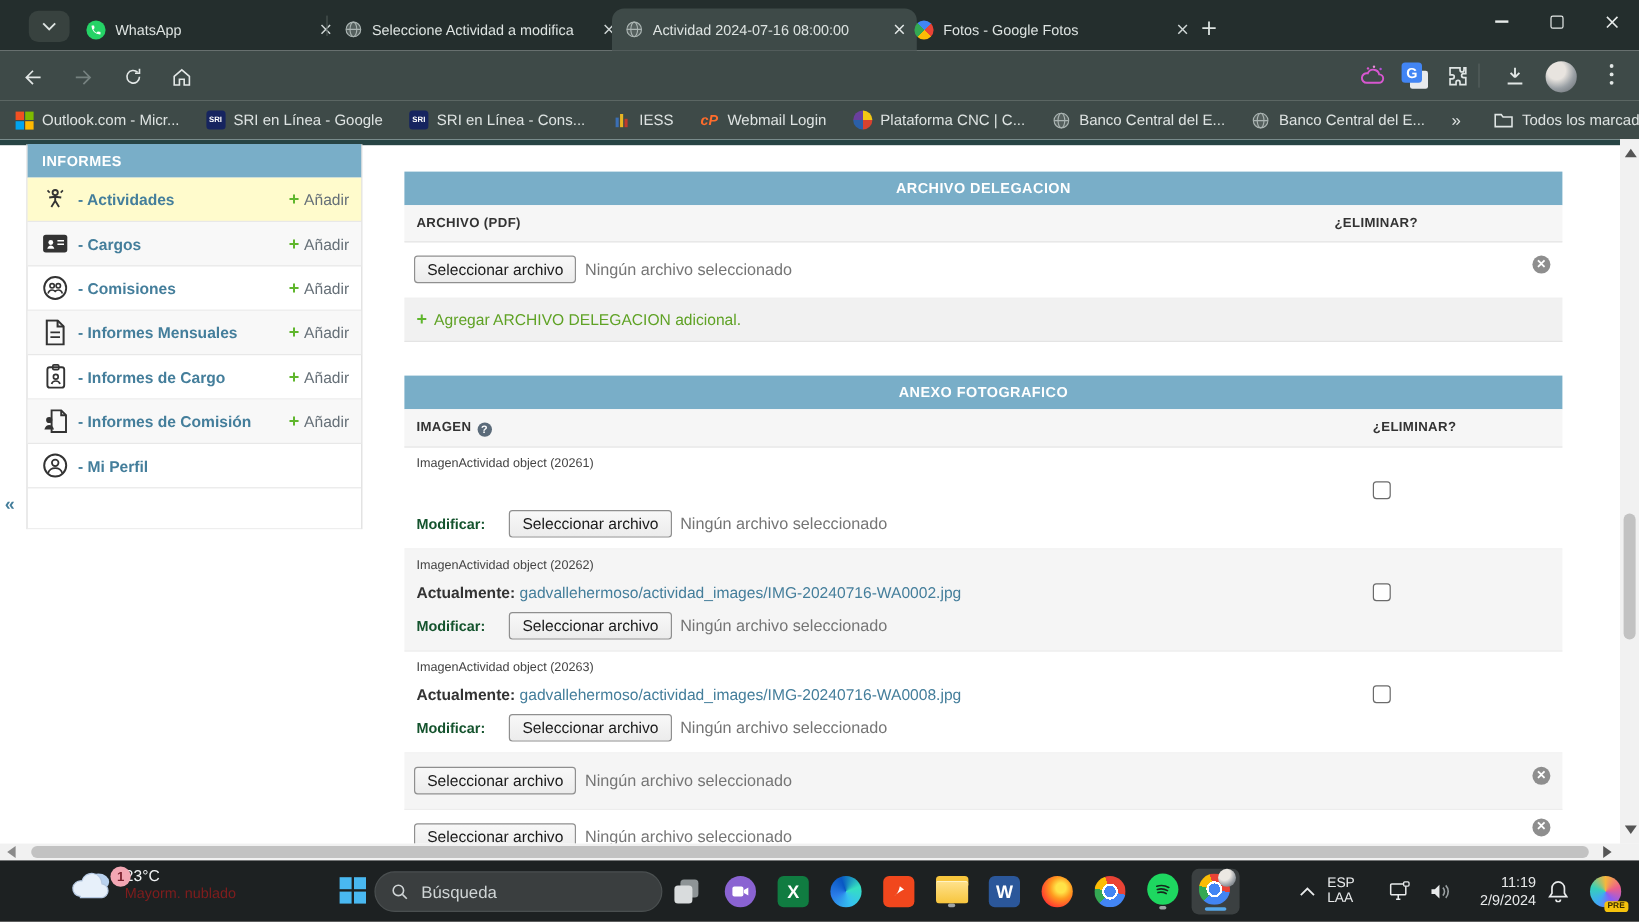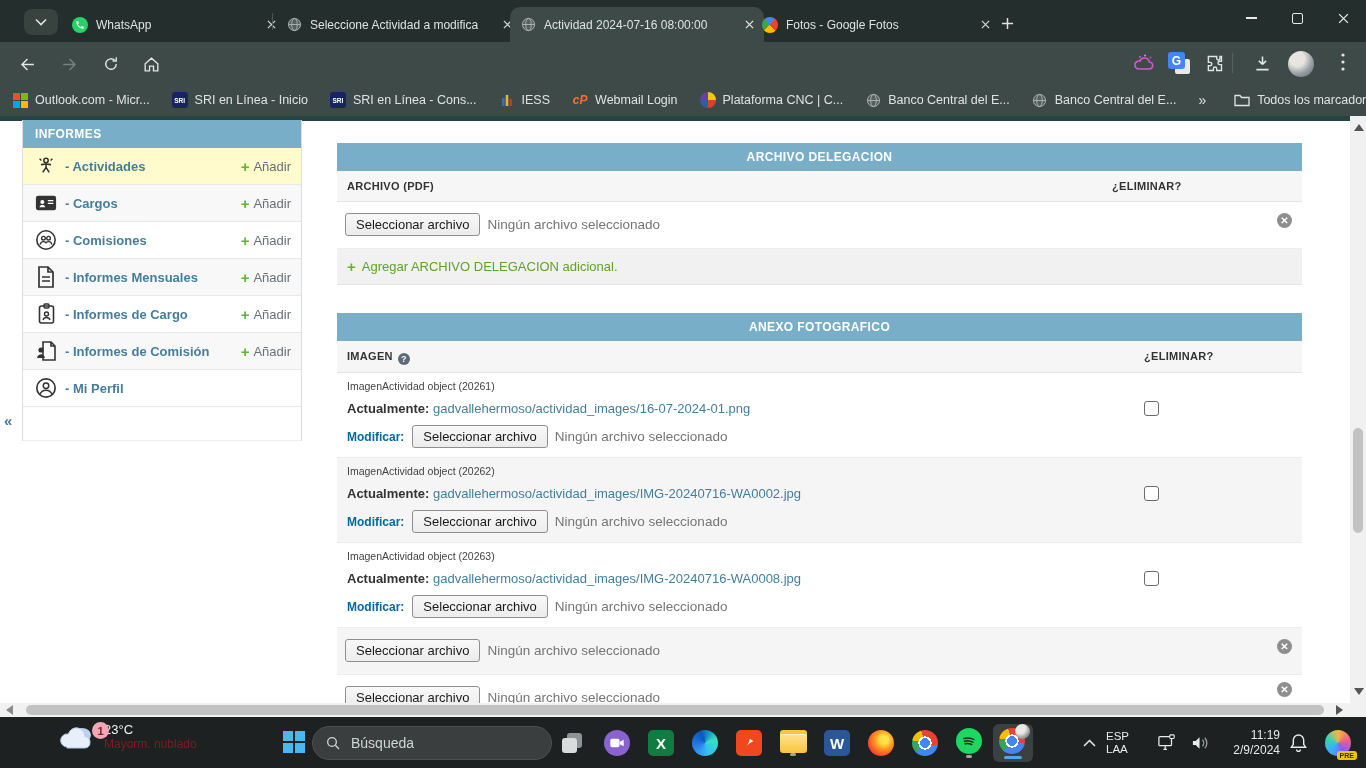--- a/index.html
+++ b/index.html
@@ -59,21 +59,21 @@
   .nofile{font-size:13.5px;color:#757575;margin-left:7px;}
   .delx{position:absolute;width:15px;height:15px;border-radius:50%;background:#8e8e8e;color:#fff;
         font-size:10px;font-weight:bold;display:flex;align-items:center;justify-content:center;line-height:1;}
   .addrow{background:#f1f1f1;border-bottom:1px solid #e4e4e4;padding:10px 10px;display:flex;align-items:center;gap:6px;}
   .addtext{color:#5fa225;font-size:13px;}
   .objlabel{position:absolute;left:10px;top:7px;font-size:10.5px;color:#444;}
   .curline{position:absolute;left:10px;top:28px;font-size:13px;color:#333;}
   .curline b{font-weight:bold;}
   .filelink{color:#447e9b;text-decoration:none;}
   .modline{position:absolute;left:10px;top:52px;display:flex;align-items:center;}
-  .modlabel{font-size:12px;font-weight:bold;color:#0369a1;margin-right:8px;}
+  .modlabel{font-size:12px;font-weight:bold;color:#14532d;margin-right:20px;}
   .chk{position:absolute;width:15px;height:15px;border:1.5px solid #6b6b6b;border-radius:3px;background:#fff;box-sizing:border-box;}
   .helpq{display:inline-flex;width:12px;height:12px;border-radius:50%;background:#5b6b7a;color:#fff;
          font-size:9px;align-items:center;justify-content:center;margin-left:5px;vertical-align:-2px;font-weight:bold;}
   
   .vscroll{left:1350px;top:116px;width:16px;height:587px;background:#f1f1f1;}
   .vthumb{left:1353px;top:428px;width:10px;height:105px;background:#c2c2c2;border-radius:5px;}
   .hscroll{left:0;top:703px;width:1350px;height:14px;background:#f1f1f1;}
   .hthumb{left:26px;top:705px;width:1298px;height:10px;background:#c2c2c2;border-radius:5px;}
   .scorner{left:1350px;top:703px;width:16px;height:14px;background:#f1f1f1;}
   .arrow{width:0;height:0;position:absolute;}
@@ -257,21 +257,21 @@
           <span style="background:#f25022"></span>
             <span style="background:#7fba00"></span>
             <span style="background:#00a4ef"></span>
             <span style="background:#ffb900"></span>
         </span>
       </span>
       <span>Outlook.com - Micr...</span>
     </span>
     <span class="bm">
       <span class="bmicon" style="background:#16245f;border-radius:3px;color:#fff;font-size:6.5px;font-weight:bold;">SRI</span>
-      <span>SRI en Línea - Inicio</span>
+      <span>SRI en Línea - Google</span>
     </span>
     <span class="bm">
       <span class="bmicon" style="background:#16245f;border-radius:3px;color:#fff;font-size:6.5px;font-weight:bold;">SRI</span>
       <span>SRI en Línea - Cons...</span>
     </span>
     <span class="bm">
       <span class="bmicon">
         <svg width="14" height="14" viewBox="0 0 14 14">
             <rect x="2" y="5" width="2.6" height="8" fill="#3b6fb5"></rect>
             <rect x="5.7" y="2" width="2.6" height="11" fill="#e8b523"></rect>
@@ -457,21 +457,20 @@
 
       <div style="margin-top:28px;">
         <div class="mhead">ANEXO FOTOGRAFICO</div>
         <div class="colrow" style="height:31px;">
           <span class="coltitle"><span>IMAGEN</span><span class="helpq">?</span></span>
           <span class="elim" style="left:807px;">¿ELIMINAR?</span>
         </div>
 
         <div class="row" style="height:84px;">
           <span class="objlabel">ImagenActividad object (20261)</span>
-          <span class="curline"><b>Actualmente:</b> <a href="#" class="filelink">gadvallehermoso/actividad_images/16-07-2024-01.png</a></span>
           <span class="chk" style="left:807px;top:28px;"></span>
           <span class="modline">
             <span class="modlabel">Modificar:</span>
             <span class="filebtn">Seleccionar archivo</span>
               <span class="nofile">Ningún archivo seleccionado</span>
           </span>
         </div>
 
         <div class="row alt" style="height:84px;">
           <span class="objlabel">ImagenActividad object (20262)</span>

